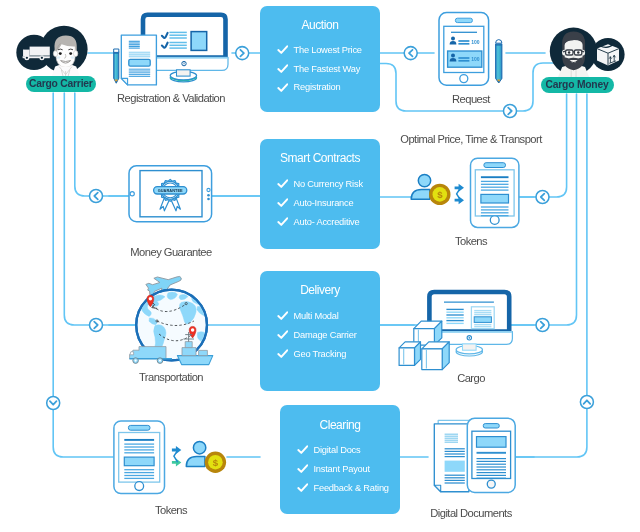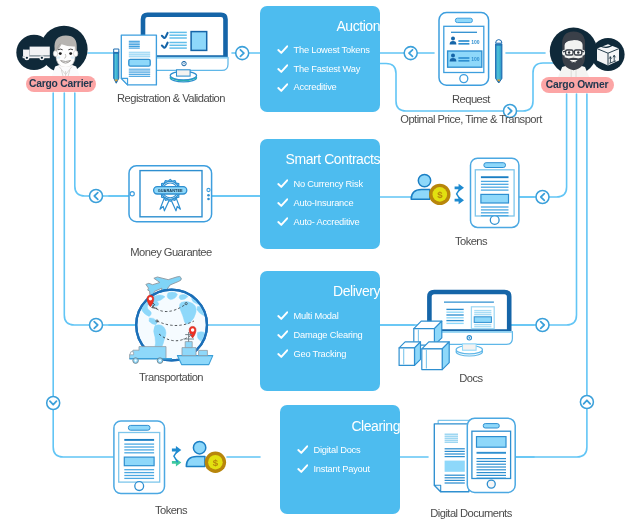--- a/index.html
+++ b/index.html
@@ -1,25 +1,25 @@
 <!DOCTYPE html>
 <html><head>
 <meta charset="utf-8">
 <style>
   html,body{margin:0;padding:0;background:#fff;}
   body{width:640px;height:532px;font-family:"Liberation Sans",sans-serif;overflow:hidden;position:relative;}
   #stage{position:absolute;left:0;top:0;width:640px;height:532px;background:#fff;}
   .panel{position:absolute;background:#4dbcef;border-radius:7px;box-sizing:border-box;}
-  .panel-title{position:absolute;left:0;right:0;text-align:right;color:#fff;font-size:14px;letter-spacing:-.45px;font-weight:400;}
+  .panel-title{position:absolute;left:0;right:0;text-align:center;color:#fff;font-size:12px;letter-spacing:-.45px;font-weight:400;}
   .panel-items{position:absolute;left:17px;top:36px;}
   .panel-item{display:flex;align-items:center;height:18.8px;}
   .chk{width:11.5px;height:11.5px;flex:0 0 11.5px;margin-right:5.2px;}
   .panel-item span{color:#fff;font-size:9.3px;letter-spacing:-.22px;white-space:nowrap;}
   .nlabel{position:absolute;text-align:center;color:#4c4c4c;font-size:11.2px;letter-spacing:-.55px;white-space:nowrap;}
-  .pill{position:absolute;background:#fca5a5;border-radius:9px;display:flex;align-items:center;justify-content:center;}
+  .pill{position:absolute;background:#14b8a6;border-radius:9px;display:flex;align-items:center;justify-content:center;}
   .pill span{color:#22384f;font-size:10.3px;font-weight:700;letter-spacing:-.2px;white-space:nowrap;}
   svg.art{position:absolute;overflow:visible;}
   svg#wires{position:absolute;left:0;top:0;}
 </style>
 </head>
 <body>
 
 <div id="stage">
 <svg id="wires" width="640" height="532" viewBox="0 0 640 532">
       <path d="M 88 53 L 118 53" fill="none" stroke="#62c5f5" stroke-width="1.6" stroke-linecap="round" stroke-linejoin="round"></path>
@@ -479,33 +479,33 @@
       </g>
     </svg>
 
 <div class="panel" style="left:260px;top:6px;width:120px;height:106px;">
 <div class="panel-title" style="top:11.6px;">Auction</div>
 <div class="panel-items" style="top:34.4px;left:16.8px;">
 <div class="panel-item">
           <svg class="chk" viewBox="0 0 14 14">
             <path d="M1.6 7.4 L5.2 10.8 L12.4 2.8" fill="none" stroke="#fff" stroke-width="2.4" stroke-linecap="round" stroke-linejoin="round"></path>
           </svg>
-          <span>The Lowest Tokens</span>
+          <span>The Lowest Price</span>
         </div>
 <div class="panel-item">
           <svg class="chk" viewBox="0 0 14 14">
             <path d="M1.6 7.4 L5.2 10.8 L12.4 2.8" fill="none" stroke="#fff" stroke-width="2.4" stroke-linecap="round" stroke-linejoin="round"></path>
           </svg>
           <span>The Fastest Way</span>
         </div>
 <div class="panel-item">
           <svg class="chk" viewBox="0 0 14 14">
             <path d="M1.6 7.4 L5.2 10.8 L12.4 2.8" fill="none" stroke="#fff" stroke-width="2.4" stroke-linecap="round" stroke-linejoin="round"></path>
           </svg>
-          <span>Accreditive</span>
+          <span>Registration</span>
         </div>
 </div>
     </div>
 <div class="panel" style="left:260px;top:139px;width:120px;height:110px;padding-left:23px;">
 <div class="panel-title" style="top:12.4px;">Smart Contracts</div>
 <div class="panel-items" style="top:35.6px;left:16.8px;">
 <div class="panel-item">
           <svg class="chk" viewBox="0 0 14 14">
             <path d="M1.6 7.4 L5.2 10.8 L12.4 2.8" fill="none" stroke="#fff" stroke-width="2.4" stroke-linecap="round" stroke-linejoin="round"></path>
           </svg>
@@ -531,21 +531,21 @@
 <div class="panel-item">
           <svg class="chk" viewBox="0 0 14 14">
             <path d="M1.6 7.4 L5.2 10.8 L12.4 2.8" fill="none" stroke="#fff" stroke-width="2.4" stroke-linecap="round" stroke-linejoin="round"></path>
           </svg>
           <span>Multi Modal</span>
         </div>
 <div class="panel-item">
           <svg class="chk" viewBox="0 0 14 14">
             <path d="M1.6 7.4 L5.2 10.8 L12.4 2.8" fill="none" stroke="#fff" stroke-width="2.4" stroke-linecap="round" stroke-linejoin="round"></path>
           </svg>
-          <span>Damage Clearing</span>
+          <span>Damage Carrier</span>
         </div>
 <div class="panel-item">
           <svg class="chk" viewBox="0 0 14 14">
             <path d="M1.6 7.4 L5.2 10.8 L12.4 2.8" fill="none" stroke="#fff" stroke-width="2.4" stroke-linecap="round" stroke-linejoin="round"></path>
           </svg>
           <span>Geo Tracking</span>
         </div>
 </div>
     </div>
 <div class="panel" style="left:260px;top:405px;width:120px;height:109px;margin-left:20px;">
@@ -556,30 +556,36 @@
             <path d="M1.6 7.4 L5.2 10.8 L12.4 2.8" fill="none" stroke="#fff" stroke-width="2.4" stroke-linecap="round" stroke-linejoin="round"></path>
           </svg>
           <span>Digital Docs</span>
         </div>
 <div class="panel-item">
           <svg class="chk" viewBox="0 0 14 14">
             <path d="M1.6 7.4 L5.2 10.8 L12.4 2.8" fill="none" stroke="#fff" stroke-width="2.4" stroke-linecap="round" stroke-linejoin="round"></path>
           </svg>
           <span>Instant Payout</span>
         </div>
+<div class="panel-item">
+          <svg class="chk" viewBox="0 0 14 14">
+            <path d="M1.6 7.4 L5.2 10.8 L12.4 2.8" fill="none" stroke="#fff" stroke-width="2.4" stroke-linecap="round" stroke-linejoin="round"></path>
+          </svg>
+          <span>Feedback &amp; Rating</span>
+        </div>
 </div>
     </div>
 <div class="nlabel" style="left:31px;top:91.5px;width:280px;">Registration &amp; Validation</div>
 <div class="nlabel" style="left:331px;top:93.0px;width:280px;">Request</div>
-<div class="nlabel" style="left:331px;top:113px;width:280px;">Optimal Price, Time &amp; Transport</div>
+<div class="nlabel" style="left:331px;top:133px;width:280px;">Optimal Price, Time &amp; Transport</div>
 <div class="nlabel" style="left:31px;top:246px;width:280px;">Money Guarantee</div>
 <div class="nlabel" style="left:331px;top:234.6px;width:280px;">Tokens</div>
 <div class="nlabel" style="left:31px;top:371.4px;width:280px;">Transportation</div>
-<div class="nlabel" style="left:331px;top:372.2px;width:280px;">Docs</div>
+<div class="nlabel" style="left:331px;top:372.2px;width:280px;">Cargo</div>
 <div class="nlabel" style="left:31px;top:503.8px;width:280px;">Tokens</div>
 <div class="nlabel" style="left:331px;top:506.6px;width:280px;">Digital Documents</div>
 <div class="pill" style="left:25.6px;top:75.5px;width:70.4px;height:16.8px;">
       <span>Cargo Carrier</span>
     </div>
 <div class="pill" style="left:540.5px;top:76.5px;width:73px;height:16.8px;">
-      <span>Cargo Owner</span>
+      <span>Cargo Money</span>
     </div>
 </div>
 
 </body></html>

